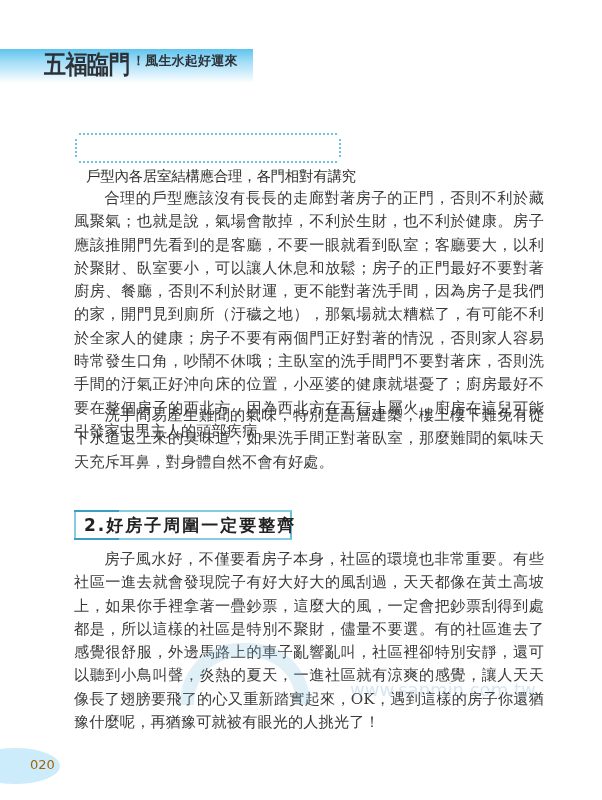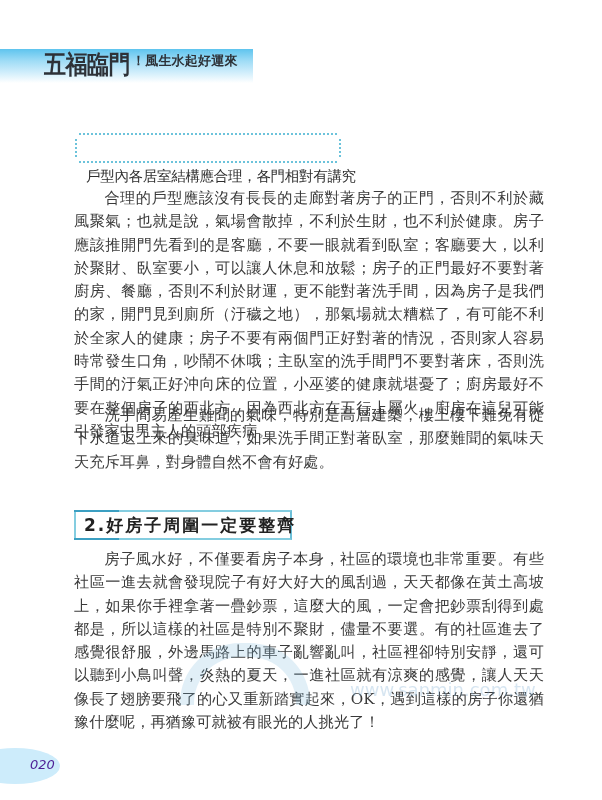--- a/index.html
+++ b/index.html
@@ -85,23 +85,22 @@
     .wm-url {
       position: absolute; left: 170px; top: 44px; font-size: 18px; color: rgba(120, 170, 210, 0.3);
       font-family: "DejaVu Sans", sans-serif;
     }
 
     .page-badge {
       position: absolute; left: -30px; top: 748px; width: 90px; height: 36px;
       border-radius: 50%; background: #cdecfb;
     }
     .page-number {
-      position: absolute; left: 30px; top: 757px; font-size: 13px; color: #4c1d95;
+      position: absolute; left: 30px; top: 757px; font-size: 13px; color: #a16207;
       font-family: "DejaVu Sans", "Liberation Sans", sans-serif;
-      font-style: italic;
     }
   </style>
 </head>
 <body>
 
 <div class="header-band"></div>
 <div class="header-title">
   <span class="header-main">五福臨門</span>
   <span class="header-sub">！風生水起好運來</span>
 </div>

